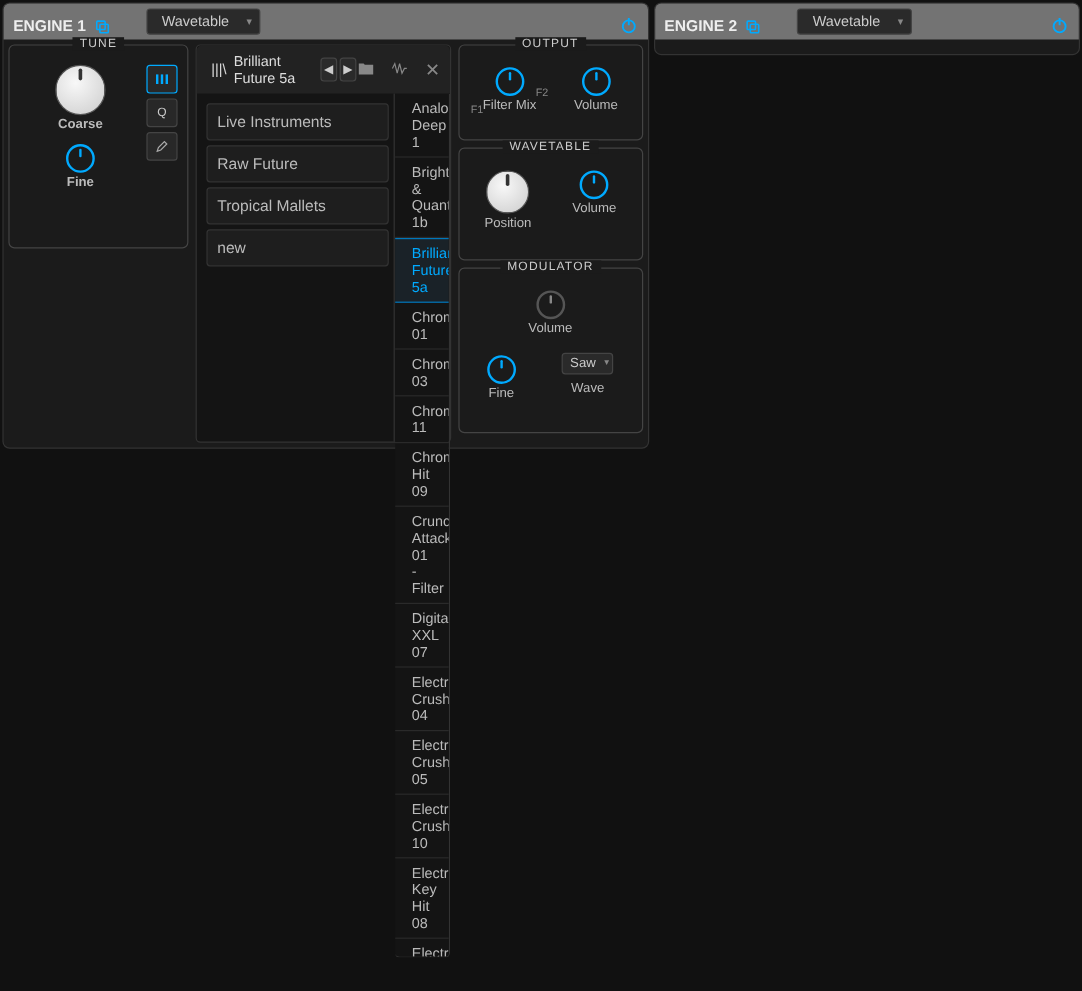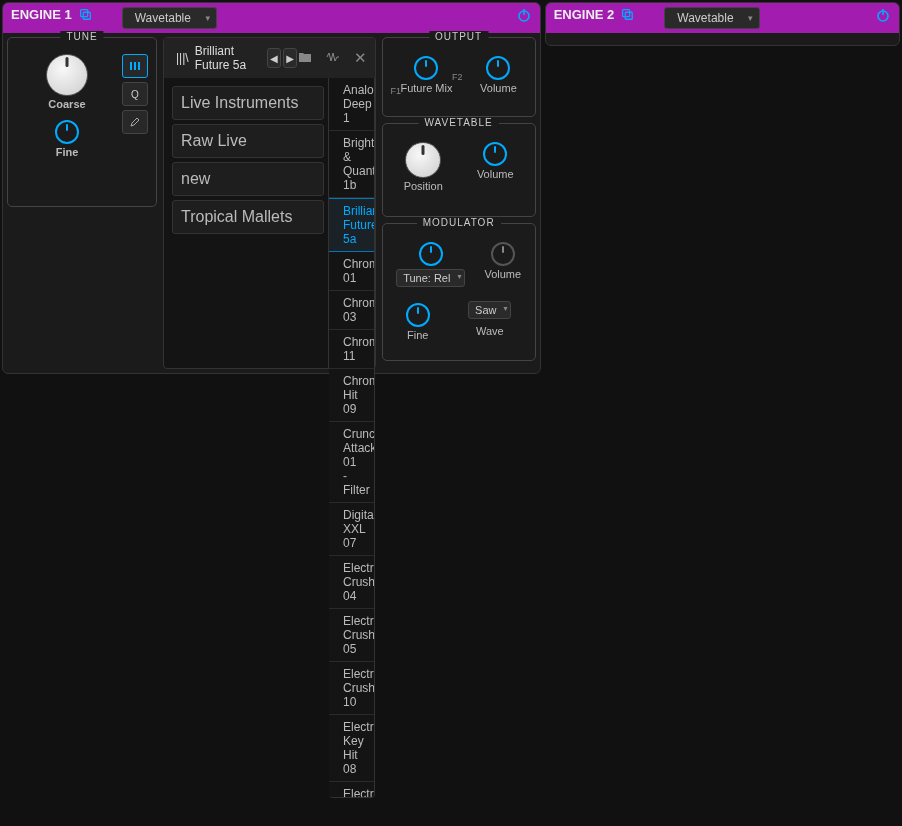--- a/index.html
+++ b/index.html
@@ -1,19 +1,19 @@
 <!DOCTYPE html>
 <html><head>
 <meta charset="utf-8">
 <style>
   * { box-sizing: border-box; margin: 0; padding: 0; font-family: Arial, Helvetica, sans-serif; }
   body { background: #111; width: 902px; height: 826px; overflow: hidden; color: #ccc; font-size: 12px; }
   .engines { display: flex; width: 100%; }
   .engine { flex: 1; border: 1px solid #333; border-radius: 6px; margin: 2px; background: #1b1b1b; }
-  .engine-header { display: flex; align-items: flex-start; padding: 4px 8px; background: #a21caf; border-radius: 5px 5px 0 0; }
+  .engine-header { display: flex; align-items: flex-end; padding: 4px 8px; background: #737373; border-radius: 5px 5px 0 0; }
   .engine-header .title { font-size: 13px; font-weight: bold; color: #eee; margin-right: 6px; }
   .engine-header .copy-icon { width: 14px; height: 14px; display: inline-block; }
   .engine-header .copy-icon svg { stroke: #00aaff; }
   .engine-type { margin-left: 30px; display: flex; align-items: center; background: #2a2a2a; border: 1px solid #444; border-radius: 3px; padding: 3px 25px 3px 12px; font-size: 12px; color: #ccc; position: relative; }
   .engine-type::after { content: "▾"; position: absolute; right: 6px; font-size: 9px; color: #888; }
   .power { margin-left: auto; width: 16px; height: 16px; }
   .power svg { stroke: #00aaff; }
   .engine-body { display: flex; padding: 4px; gap: 6px; height: 340px; }
   .section { border: 1px solid #444; border-radius: 5px; padding: 6px 4px; position: relative; }
   .section-title { position: absolute; top: -7px; left: 50%; transform: translateX(-50%); background: #1b1b1b; padding: 0 6px; font-size: 10px; letter-spacing: 1px; color: #ccc; }
@@ -37,21 +37,21 @@
   .mode-dd { background: #2a2a2a; border: 1px solid #444; border-radius: 3px; padding: 2px 14px 2px 6px; font-size: 11px; position: relative; color: #ccc;}
   .mode-dd::after { content: "▾"; position: absolute; right: 3px; font-size: 8px; color: #888; }
   .browser { flex: 1; display: flex; flex-direction: column; background: #141414; border-radius: 4px; border: 1px solid #333; position: relative; }
   .browser-top { display: flex; align-items: center; padding: 6px 8px; background: #222; border-radius: 4px 4px 0 0; }
   .bread { font-size: 12px; color: #ddd; margin-left: 4px; display: flex; gap: 6px; align-items: center;}
   .nav-btn { width: 20px; height: 20px; background: #2a2a2a; border: 1px solid #444; border-radius: 3px; display: flex; align-items: center; justify-content: center; font-size: 10px; color: #ccc; margin: 0 1px; }
   .top-icons { margin-left: auto; display: flex; gap: 14px; align-items: center; }
   .top-icons span { color: #888; font-size: 13px; cursor: pointer; }
   .browser-body { display: flex; flex: 1; min-height: 0;}
   .cat-col { width: 164px; padding: 8px 4px 4px 8px; display: flex; flex-direction: column; gap: 4px; }
-  .cat-item { padding: 7px 8px; background: #1e1e1e; border: 1px solid #333; border-radius: 3px; font-size: 16px; color: #bbb; cursor: pointer; }
+  .cat-item { padding: 7px 8px; background: #1e1e1e; border: 1px solid #333; border-radius: 3px; font-size: 13px; color: #bbb; cursor: pointer; }
   .cat-item.active { border-color: #00aaff; color: #fff; }
   .preset-col { flex: 1; position: relative; border-left: 1px solid #333; }
   .preset-list-wrap { position: absolute; top: 0; left: 0; right: 0; height: 720px; overflow-y: auto; background: #141414; border-radius: 0 0 4px 4px; border-right: 1px solid #333; border-bottom: 1px solid #333; }
   .preset-list-wrap::-webkit-scrollbar { width: 8px; }
   .preset-list-wrap::-webkit-scrollbar-thumb { background: #444; border-radius: 4px; }
   .preset-item { padding: 5px 14px; border-bottom: 1px solid #2a2a2a; font-size: 12px; color: #bbb; cursor: pointer; }
   .preset-item.selected { color: #00aaff; border-bottom: 1px solid #0077bb; border-top: 1px solid #0077bb; background: #1a2228; }
   .right-col { width: 154px; display: flex; flex-direction: column; gap: 6px;}
   .output-section { height: 80px; }
   .wavetable-section { height: 94px; }
@@ -138,23 +138,23 @@
               <svg width="14" height="12" viewBox="0 0 14 12" stroke="#888" fill="none">
                   <path d="M1 6l2-4 2 8 2-8 2 8 2-4h2"></path>
                 </svg>
             </span>
             <span style="font-size:15px;">✕</span>
           </div>
         </div>
         <div class="browser-body">
           <div class="cat-col" id="cat-col">
               <div class="cat-item">Live Instruments</div>
-              <div class="cat-item">Raw Live</div>
+              <div class="cat-item">Raw Future</div>
+              <div class="cat-item">Tropical Mallets</div>
               <div class="cat-item">new</div>
-              <div class="cat-item">Tropical Mallets</div>
             </div>
           <div class="preset-col">
             <div class="preset-list-wrap" id="preset-list">
                 <div class="preset-item">Analog Deep 1</div>
                 <div class="preset-item">Bright &amp; Quantized 1b</div>
                 <div class="preset-item selected">Brilliant Future 5a</div>
                 <div class="preset-item">Chroma 01</div>
                 <div class="preset-item">Chroma 03</div>
                 <div class="preset-item">Chroma 11</div>
                 <div class="preset-item">Chromatic Hit 09</div>
@@ -171,21 +171,21 @@
       </div>
 
       <div class="right-col">
         <div class="section output-section">
           <div class="section-title">OUTPUT</div>
           <div class="row2">
             <div class="knob-group" style="position:relative;">
               <span class="tiny" style="position:absolute;left:-10px;top:32px;">F1</span>
               <span class="tiny" style="position:absolute;right:-10px;top:18px;">F2</span>
               <div class="knob sm"></div>
-              <div class="knob-label">Future Mix</div>
+              <div class="knob-label">Filter Mix</div>
             </div>
             <div class="knob-group">
               <div class="knob sm"></div>
               <div class="knob-label">Volume</div>
             </div>
           </div>
         </div>
         <div class="section wavetable-section">
           <div class="section-title">WAVETABLE</div>
           <div class="row2">
@@ -195,24 +195,20 @@
             </div>
             <div class="knob-group">
               <div class="knob sm"></div>
               <div class="knob-label">Volume</div>
             </div>
           </div>
         </div>
         <div class="section modulator-section">
           <div class="section-title">MODULATOR</div>
           <div class="row2">
-            <div class="knob-group">
-              <div class="knob sm"></div>
-              <div class="mode-dd" style="margin-top:3px;"><span>Tune: Rel</span></div>
-            </div>
             <div class="knob-group">
               <div class="knob sm off"></div>
               <div class="knob-label">Volume</div>
             </div>
           </div>
           <div class="row2">
             <div class="knob-group">
               <div class="knob sm"></div>
               <div class="knob-label">Fine</div>
             </div>

